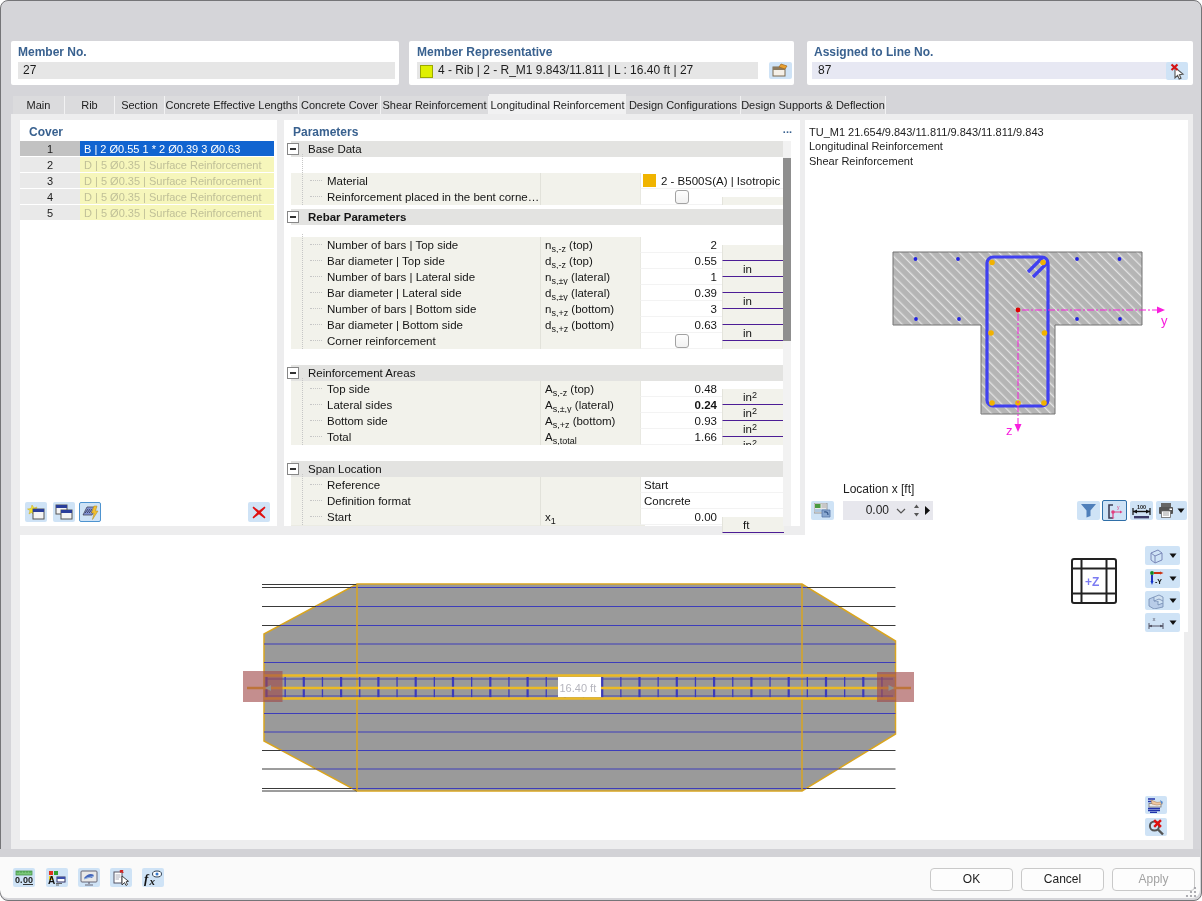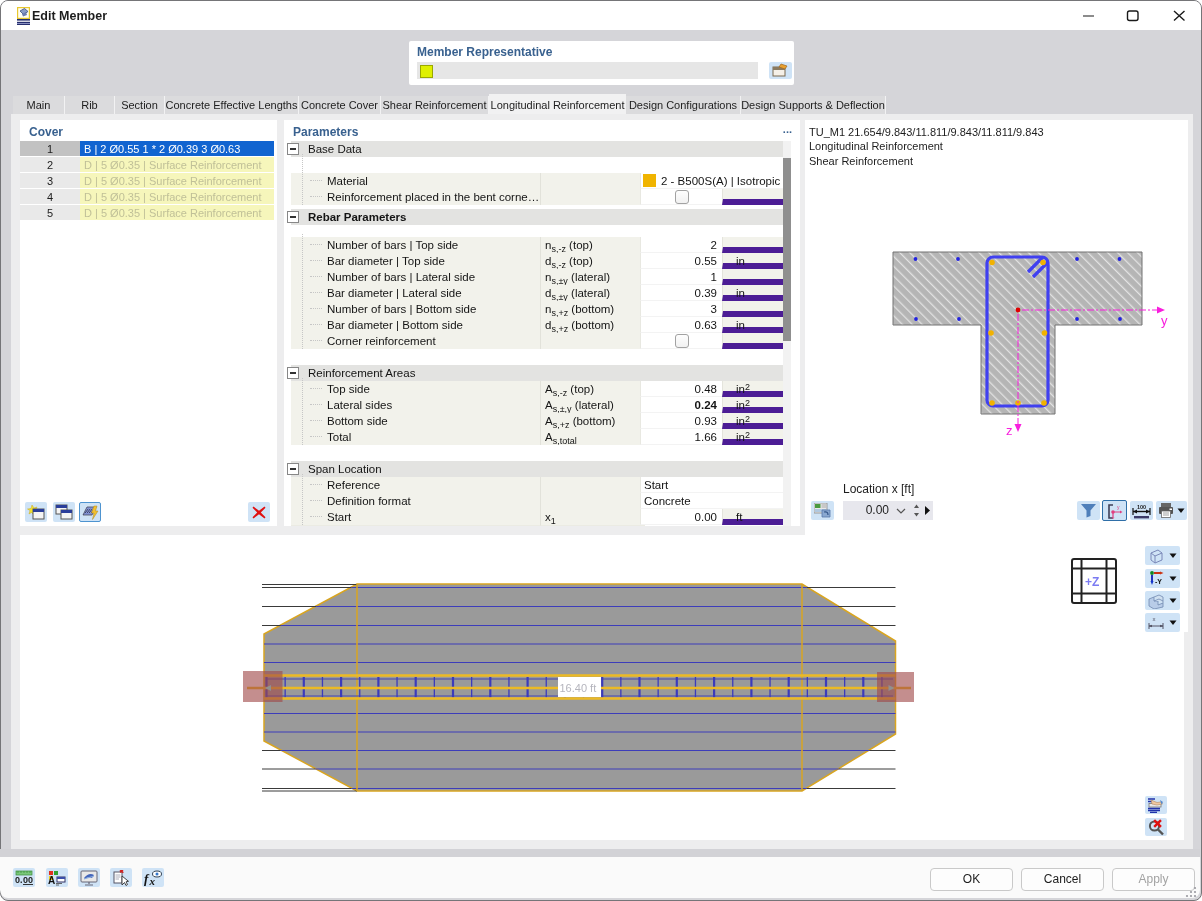--- a/index.html
+++ b/index.html
@@ -20,60 +20,59 @@
 
 .irow{position:absolute;left:0;width:257px;height:16px;font-size:11px;line-height:16px;}
 .inum{position:absolute;left:0;top:0;width:60px;height:15px;background:#e9e9e9;border-bottom:1px solid #fff;text-align:center;color:#1d1d1d;}
 .itxt{position:absolute;left:60px;top:0;width:190px;height:15px;border-bottom:1px solid #fff;padding-left:4px;white-space:nowrap;overflow:hidden;}
 
 .prow{position:absolute;left:7px;width:507px;height:20px;font-size:11.5px;line-height:16px;}
 .phdr{position:absolute;left:0;top:0;width:493px;height:16px;background:#e3e3e1;color:#141414;padding-left:17px;box-sizing:border-box;}
 .pl{position:absolute;left:0;top:0;width:213px;height:16px;background:#f2f2eb;border-bottom:1px solid #ebebe3;padding-left:36px;white-space:nowrap;overflow:hidden;text-overflow:ellipsis;color:#141414;}
 .ps{position:absolute;left:249px;top:0;width:100px;height:16px;background:#f2f2eb;border-bottom:1px solid #ebebe3;border-left:1px solid #e2e2da;padding-left:4px;color:#141414;}
 .pv{position:absolute;left:349px;top:0;width:82px;height:16px;background:#fff;border-bottom:1px solid #f3f3f3;border-left:1px solid #e8e8e1;box-sizing:border-box;text-align:center;color:#141414;overflow:hidden;}
-.pu{position:absolute;left:431px;top:0;width:62px;height:16px;background:#f2f2eb;border-bottom:6px solid #4c1d95;border-left:1px solid #e4e4dc;padding-left:13px;box-sizing:border-box;color:#141414;}
+.pu{position:absolute;left:431px;top:8px;width:62px;height:16px;background:#f2f2eb;border-bottom:1px solid #4c1d95;border-left:1px solid #e4e4dc;padding-left:20px;box-sizing:border-box;color:#141414;}
 .exp{position:absolute;left:-4px;top:2px;width:10px;height:10px;background:#fff;border:1px solid #878787;}
 .exp:before{content:"";position:absolute;left:2px;top:4px;width:6px;height:1.5px;background:#333;}
 sub{font-size:9px;vertical-align:baseline;position:relative;top:3px;}
 sup{font-size:9px;vertical-align:baseline;position:relative;top:-3.5px;}
 .cb{position:absolute;width:12px;height:12px;border:1px solid #a2a2a2;border-radius:3px;background:linear-gradient(#fefefe,#f1f1f1);}
 .stub{position:absolute;left:19px;top:7px;width:12px;height:1px;border-top:1px dotted #c6c6c6;}
 .sw{position:absolute;width:13px;height:13px;background:#f0b400;}
 .tbtn{position:absolute;width:22px;height:20px;background:#cfe3f6;border-radius:2px;}
 .okbtn{position:absolute;top:868px;width:81px;height:21px;background:#fdfdfd;border:1px solid #c9c9c9;border-radius:4px;font-size:12px;color:#1d1d1d;text-align:center;line-height:21px;}
 </style></head>
 <body>
 <div id="win">
-  <div id="titlebar">
-    <svg class="abs" style="left:16px;top:6px" width="13" height="18" viewBox="0 0 13 18">
-      <rect x="0.5" y="0.5" width="12" height="11" fill="#fffef4" stroke="#e8c82e" stroke-width="1.4"></rect>
-      <path d="M3 4 L7.5 1.5 L11 4.5 L6.5 7.5 Z" fill="#8a9cc8" stroke="#4a5a8a" stroke-width="0.9"></path>
-      <path d="M5 7 L9 5 L10 8 L6 9.5 Z" fill="#6a7ab0"></path>
-      <rect x="0" y="12" width="13" height="6" fill="#262e6e"></rect>
-      <rect x="0" y="13.6" width="13" height="1.2" fill="#fff"></rect>
-      <rect x="0" y="16" width="13" height="1" fill="#8890c0"></rect>
-    </svg>
-    <div class="ttl">Edit Member</div>
-    <svg class="abs" style="left:1078px;top:0" width="110" height="29" viewBox="0 0 110 29">
-      <line x1="4" y1="15" x2="15" y2="15" stroke="#1a1a1a" stroke-width="1.2"></line>
-      <rect x="48.5" y="10" width="10.5" height="9.5" fill="none" stroke="#1a1a1a" stroke-width="1.4" rx="2"></rect>
-      <path d="M95 10 L105.5 19.5 M105.5 10 L95 19.5" stroke="#1a1a1a" stroke-width="1.4"></path>
-    </svg>
-  </div>
-
+
+  <div class="box" style="left:10px;width:388px;">
+    <div class="blab abs" style="left:7px;top:4px;">Member No.</div>
+    <div class="inp" style="left:7px;width:372px;padding-left:5px;">27</div>
+  </div>
   <div class="box" style="left:408px;width:385px;">
     <div class="blab abs" style="left:8px;top:4px;">Member Representative</div>
     <div class="inp" style="left:8px;width:341px;">
       <span class="abs" style="left:3px;top:3px;width:11px;height:11px;background:#dff000;border:1px solid #9aa800;"></span>
+      <span class="abs" style="left:21px;top:0;">4 - Rib | 2 - R_M1 9.843/11.811 | L : 16.40 ft | 27</span>
     </div>
     <div class="bbtn" style="left:360px;top:21px;width:23px;height:17px;">
       <svg width="17" height="15" style="margin:1px 3px" viewBox="0 0 17 15">
         <rect x="1" y="4" width="12" height="9" fill="#f5f0e8" stroke="#7a6a50" stroke-width="1"></rect>
         <rect x="1" y="4" width="12" height="3" fill="#8a7a60"></rect>
         <path d="M9 1 L15 3 L13 6 L7 4 Z" fill="#e8a030" stroke="#a06820" stroke-width="0.7"></path>
+      </svg>
+    </div>
+  </div>
+  <div class="box" style="left:806px;width:386px;">
+    <div class="blab abs" style="left:7px;top:4px;">Assigned to Line No.</div>
+    <div class="inp" style="left:5px;width:352px;padding-left:6px;background:#e7e8f3;">87</div>
+    <div class="bbtn" style="left:359px;top:21px;width:22px;height:18px;">
+      <svg width="18" height="17" style="margin:0.5px 2px" viewBox="0 0 18 17">
+        <path d="M7 4.5 L7 15 L9.6 12.4 L11.2 16 L13 15.2 L11.4 11.6 L15 11.2 Z" fill="#fff" stroke="#555" stroke-width="1.1"></path>
+        <path d="M3.5 1.5 L9.5 7 M9.5 1.5 L3.5 7" stroke="#d41414" stroke-width="2.2"></path>
       </svg>
     </div>
   </div>
 
   <div id="tabs">
     <div class="tab" style="left:0;width:51px;">Main</div>
     <div class="tab" style="left:52px;width:49px;">Rib</div>
     <div class="tab" style="left:102px;width:49px;">Section</div>
     <div class="tab" style="left:152px;width:133px;">Concrete Effective Lengths</div>
     <div class="tab" style="left:286px;width:81px;">Concrete Cover</div>

